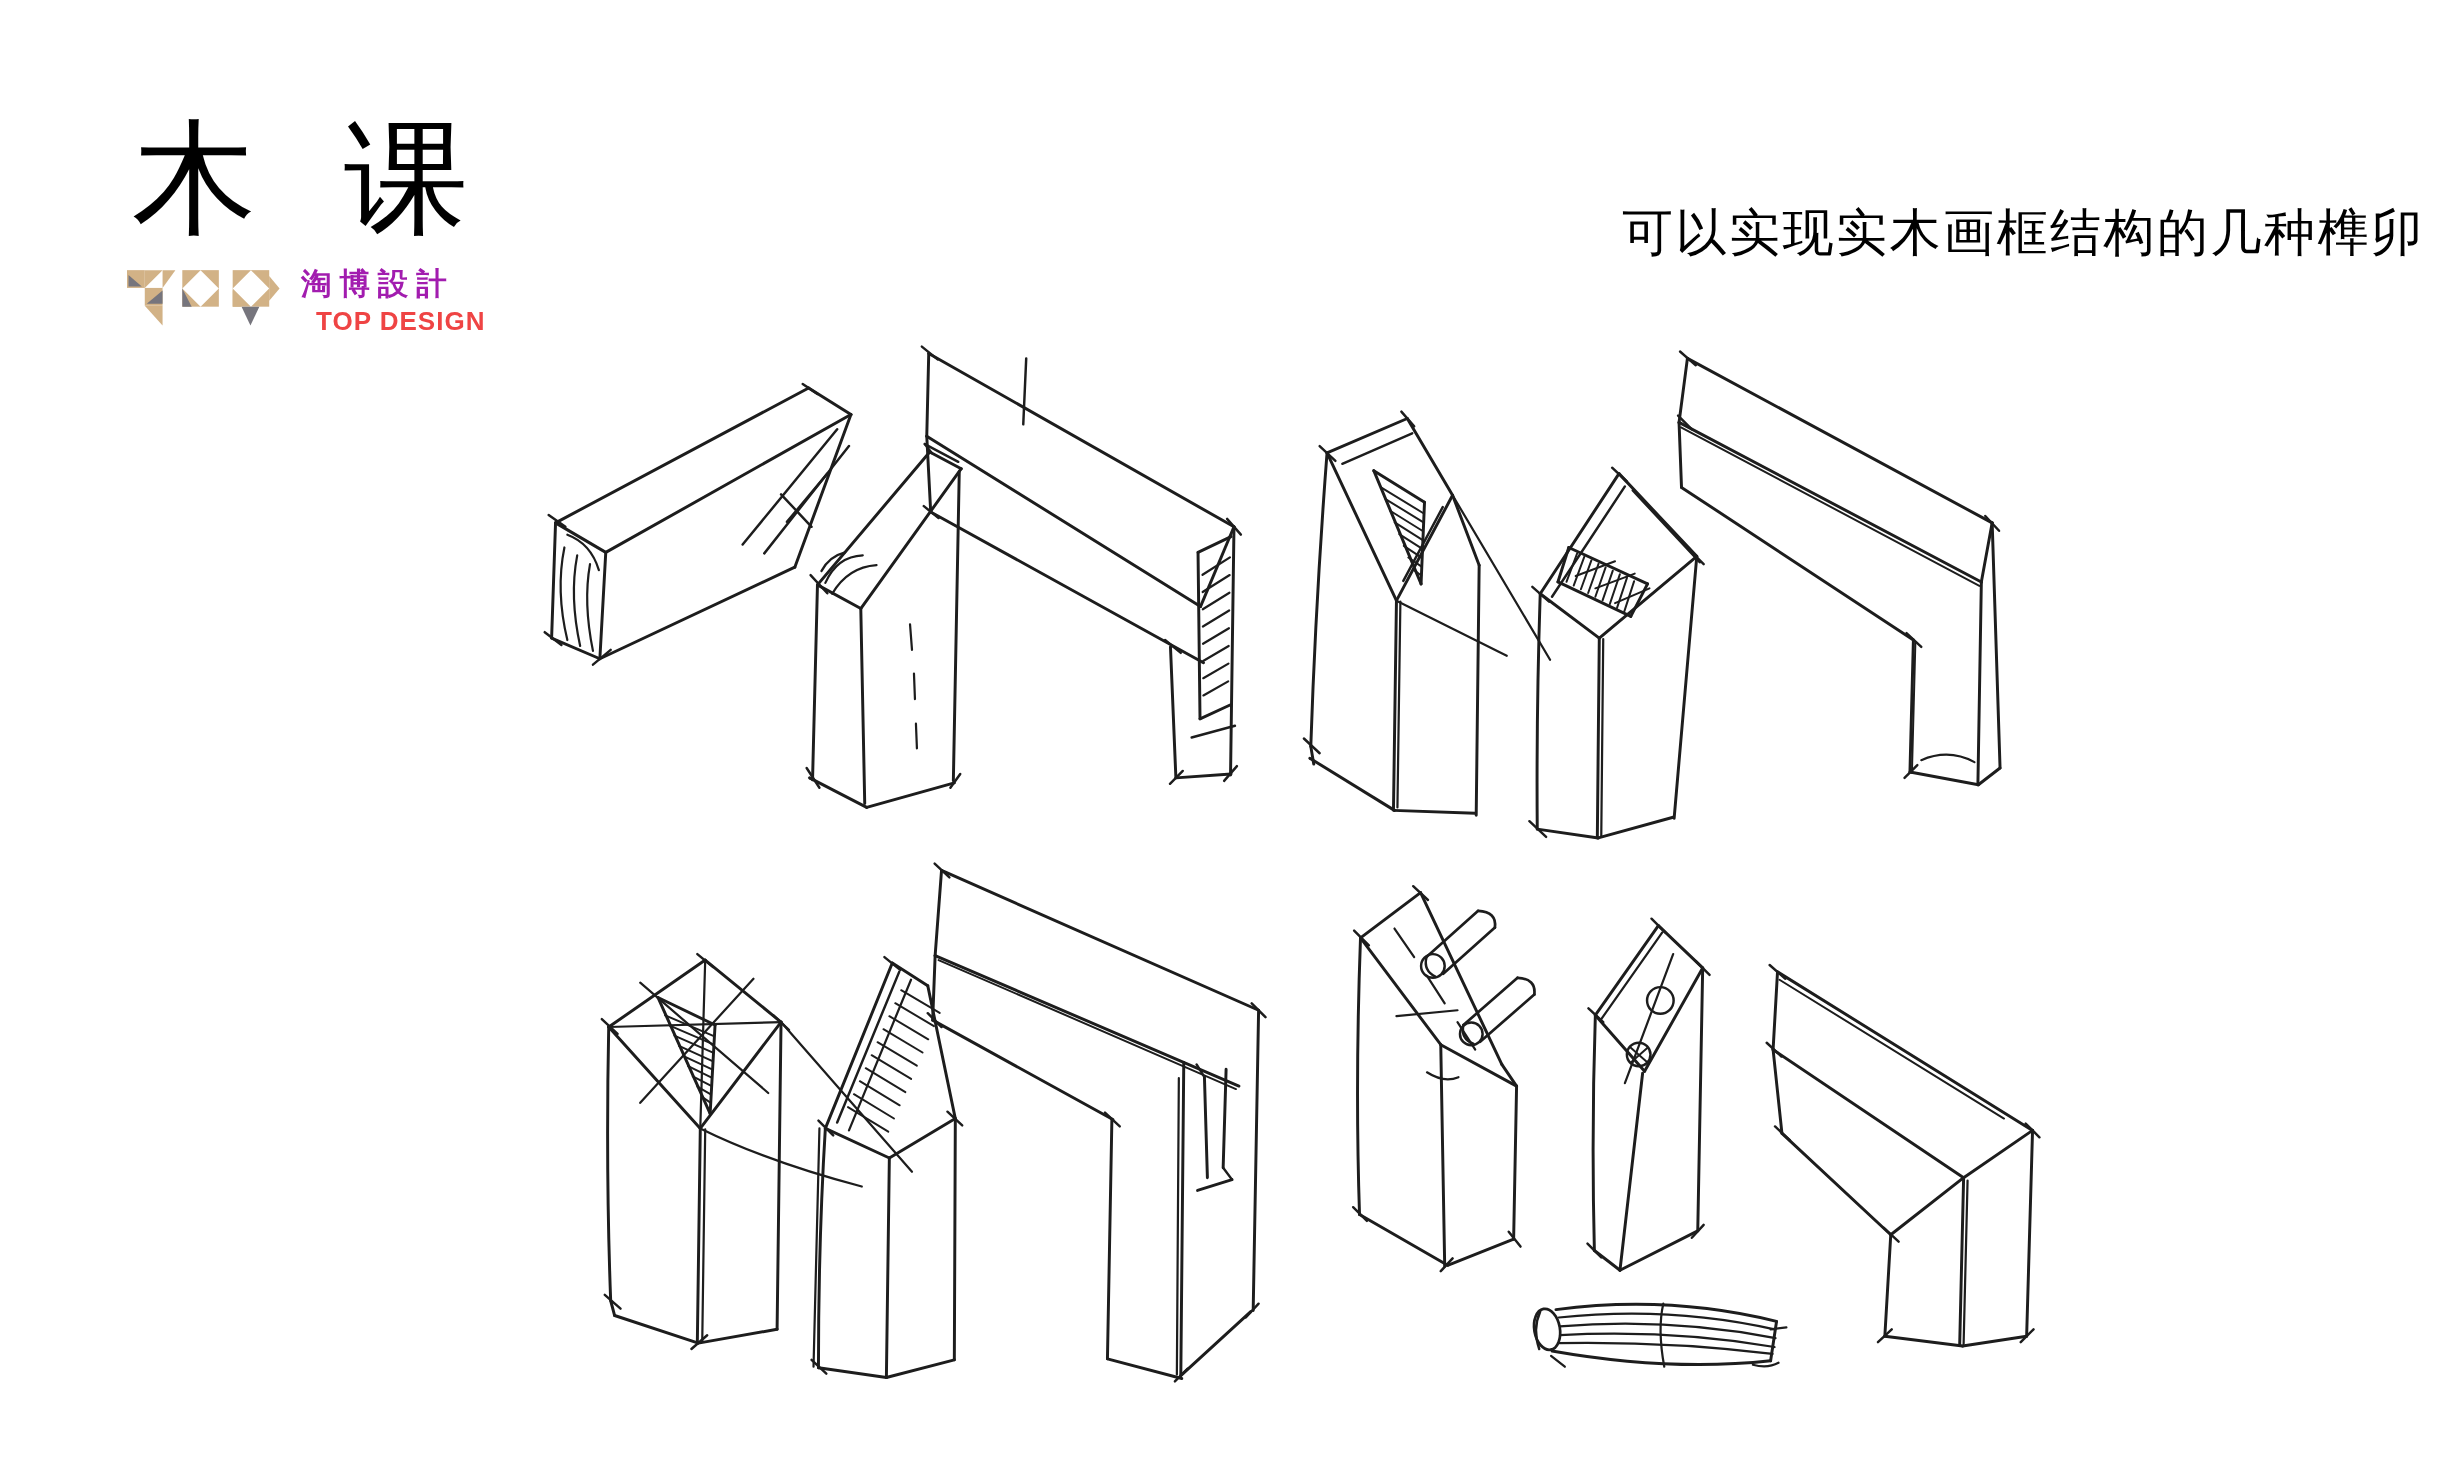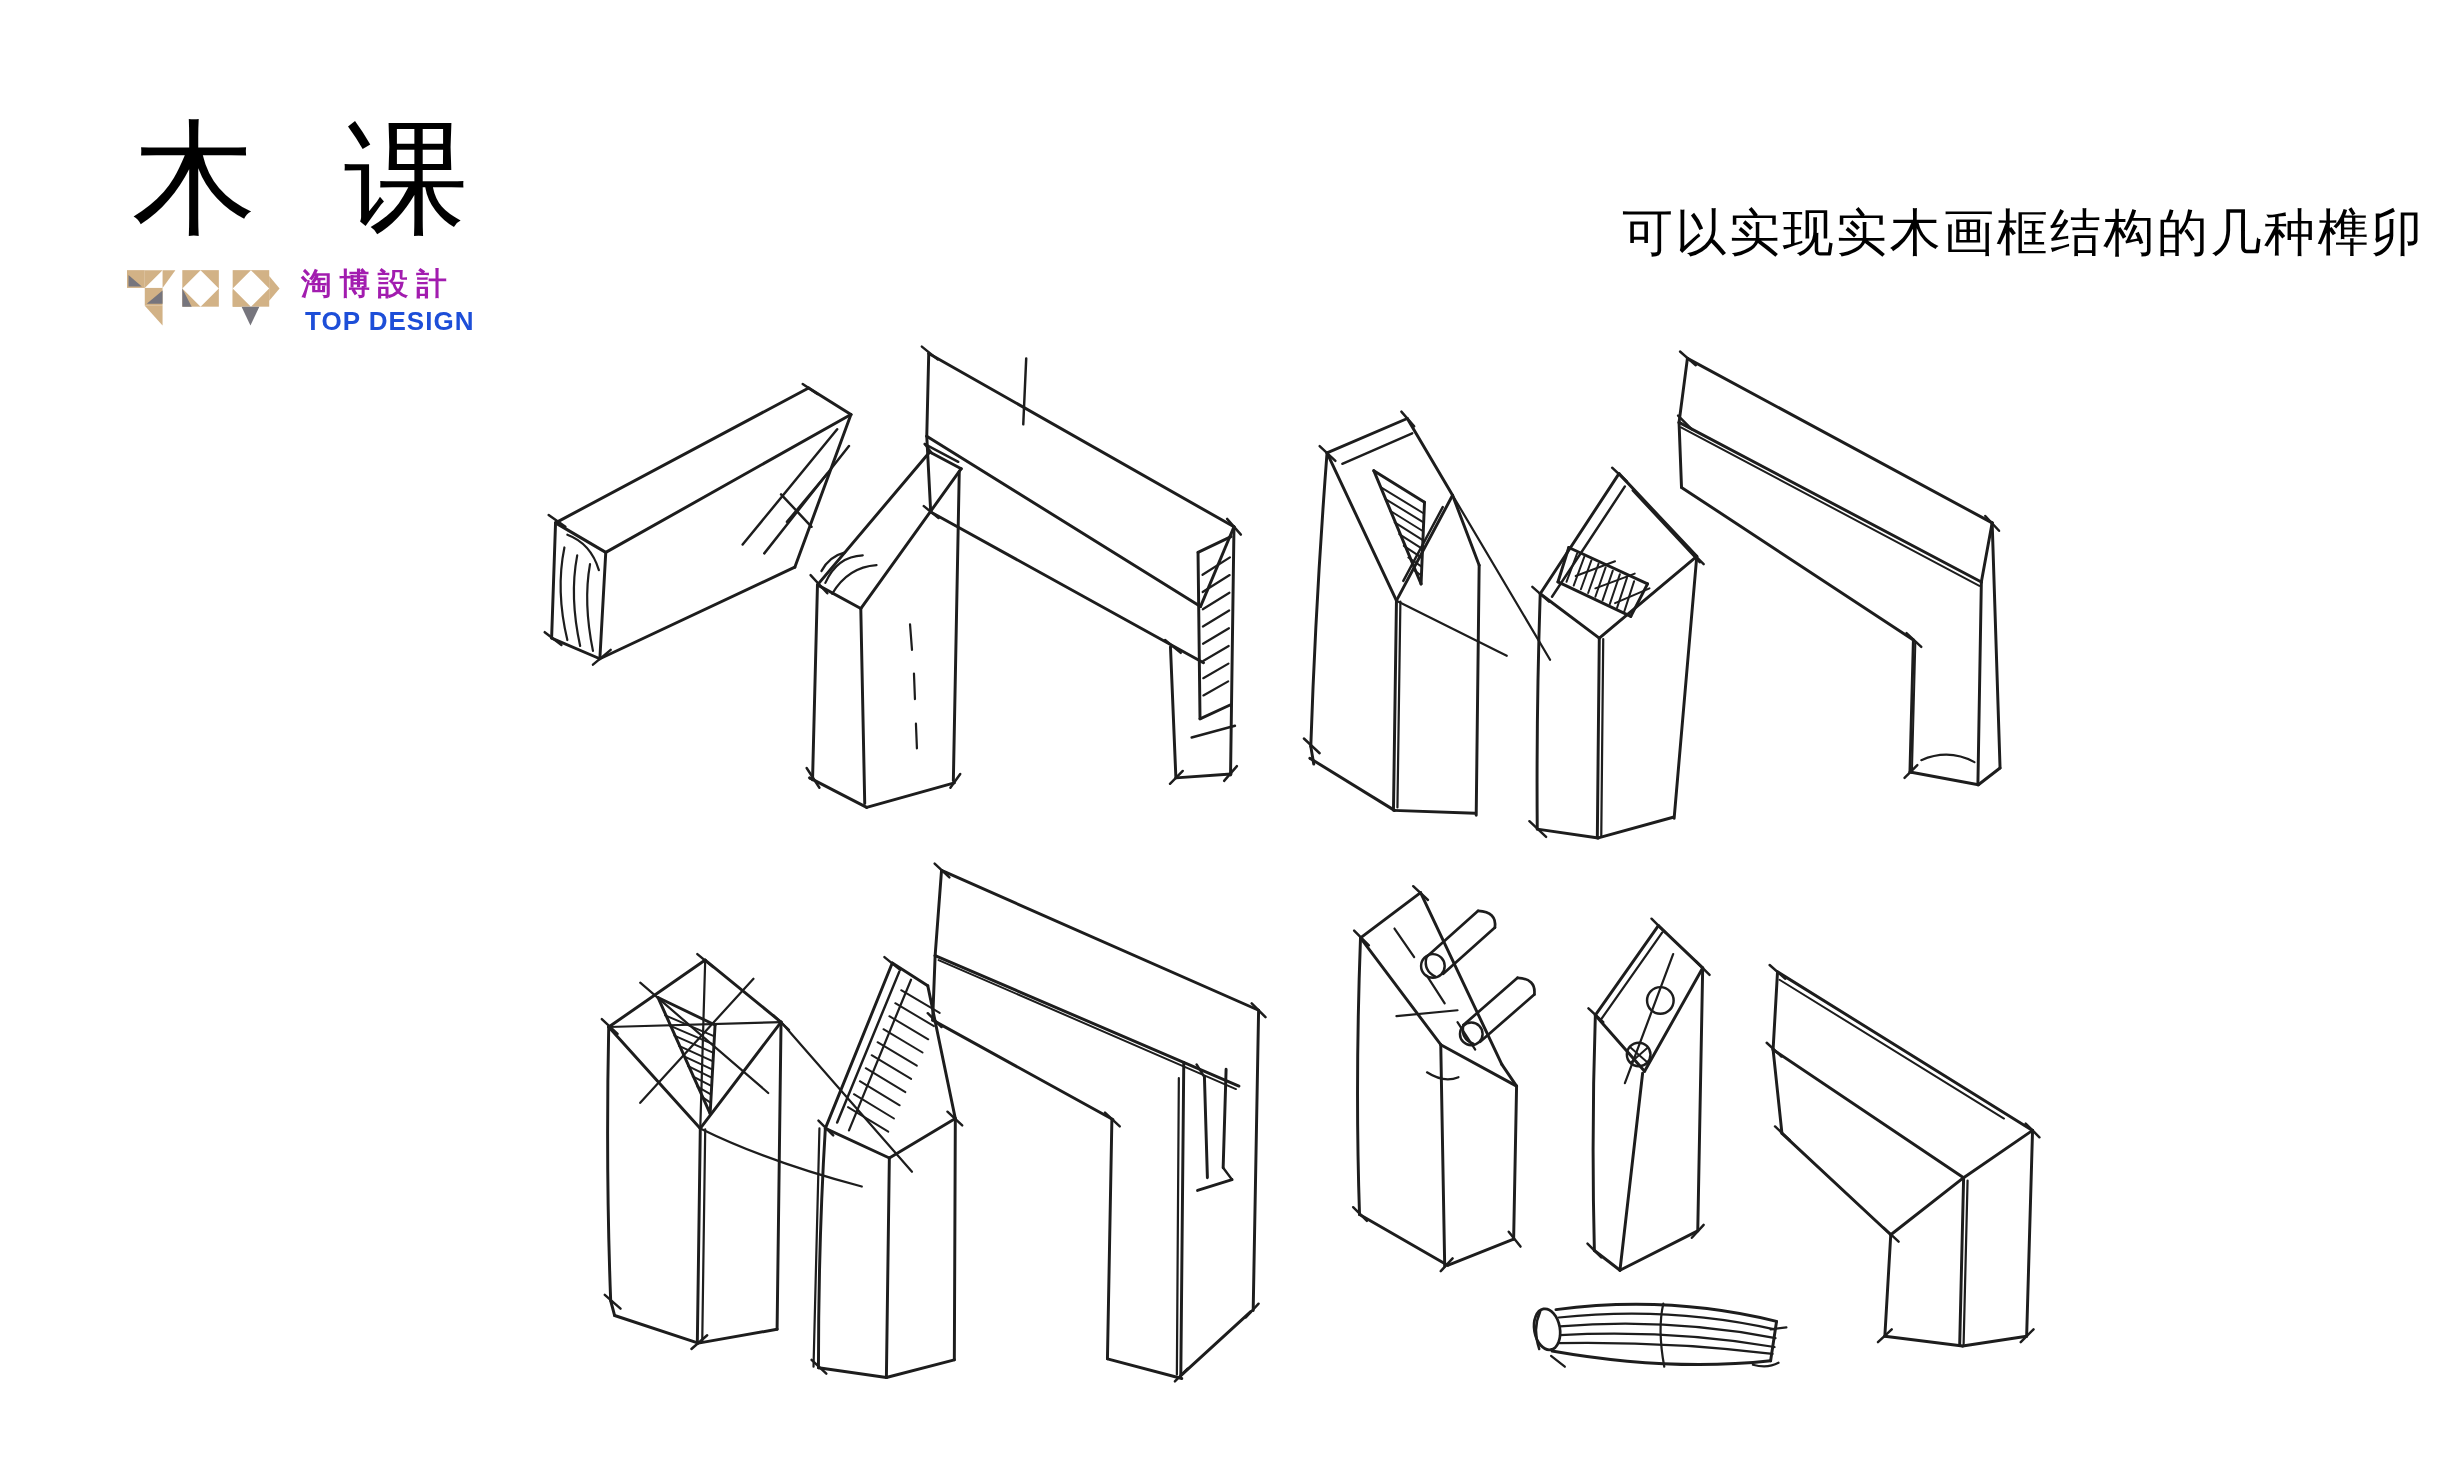--- a/index.html
+++ b/index.html
@@ -20,22 +20,22 @@
     white-space:nowrap;
   }
   
   #logo-mark{left:127px;top:270px;width:159px;height:63px;}
   #logo-cn{
     left:301px;top:268px;
     font-size:30.5px;font-weight:700;color:#a21caf;
     letter-spacing:7.9px;line-height:1;white-space:nowrap;
   }
   #logo-en{
-    left:305px;top:308px;
-    font-size:26px;font-weight:600;color:#1d4ed8;
+    left:316px;top:308px;
+    font-size:26px;font-weight:600;color:#ef4444;
     letter-spacing:1px;line-height:1;white-space:nowrap;
   }
   
   #slide-title{
     left:1622px;top:163px;
     font-size:51px;font-weight:400;color:#000;
     letter-spacing:2.5px;line-height:1;white-space:nowrap;margin-top:44px;
   }
   
   #sketch-canvas{left:0;top:0;width:2626px;height:1477px;}

